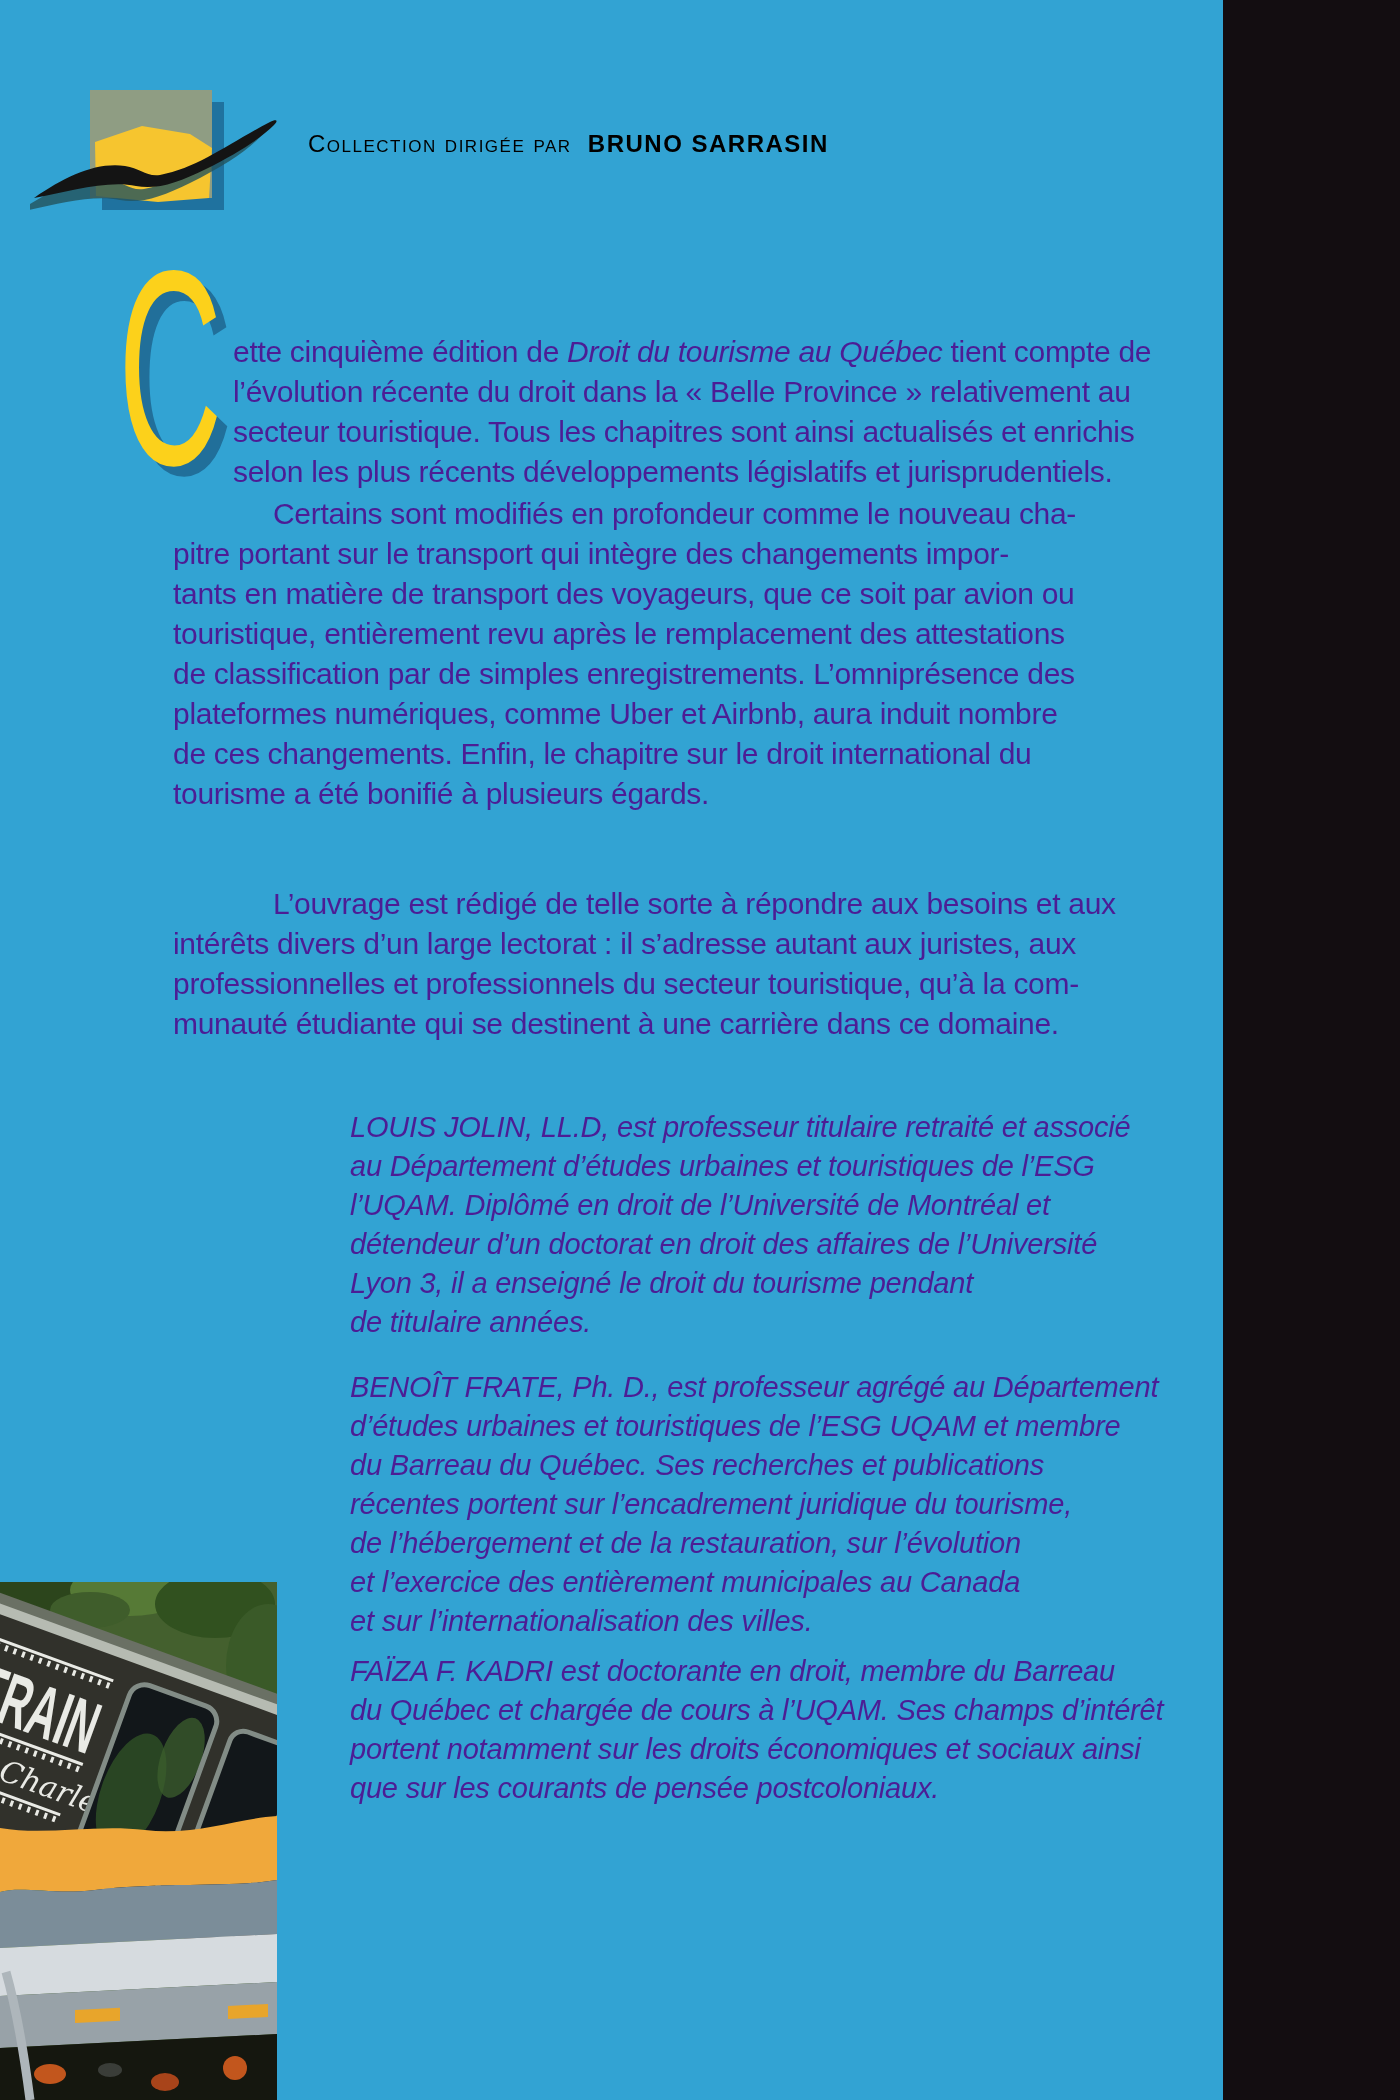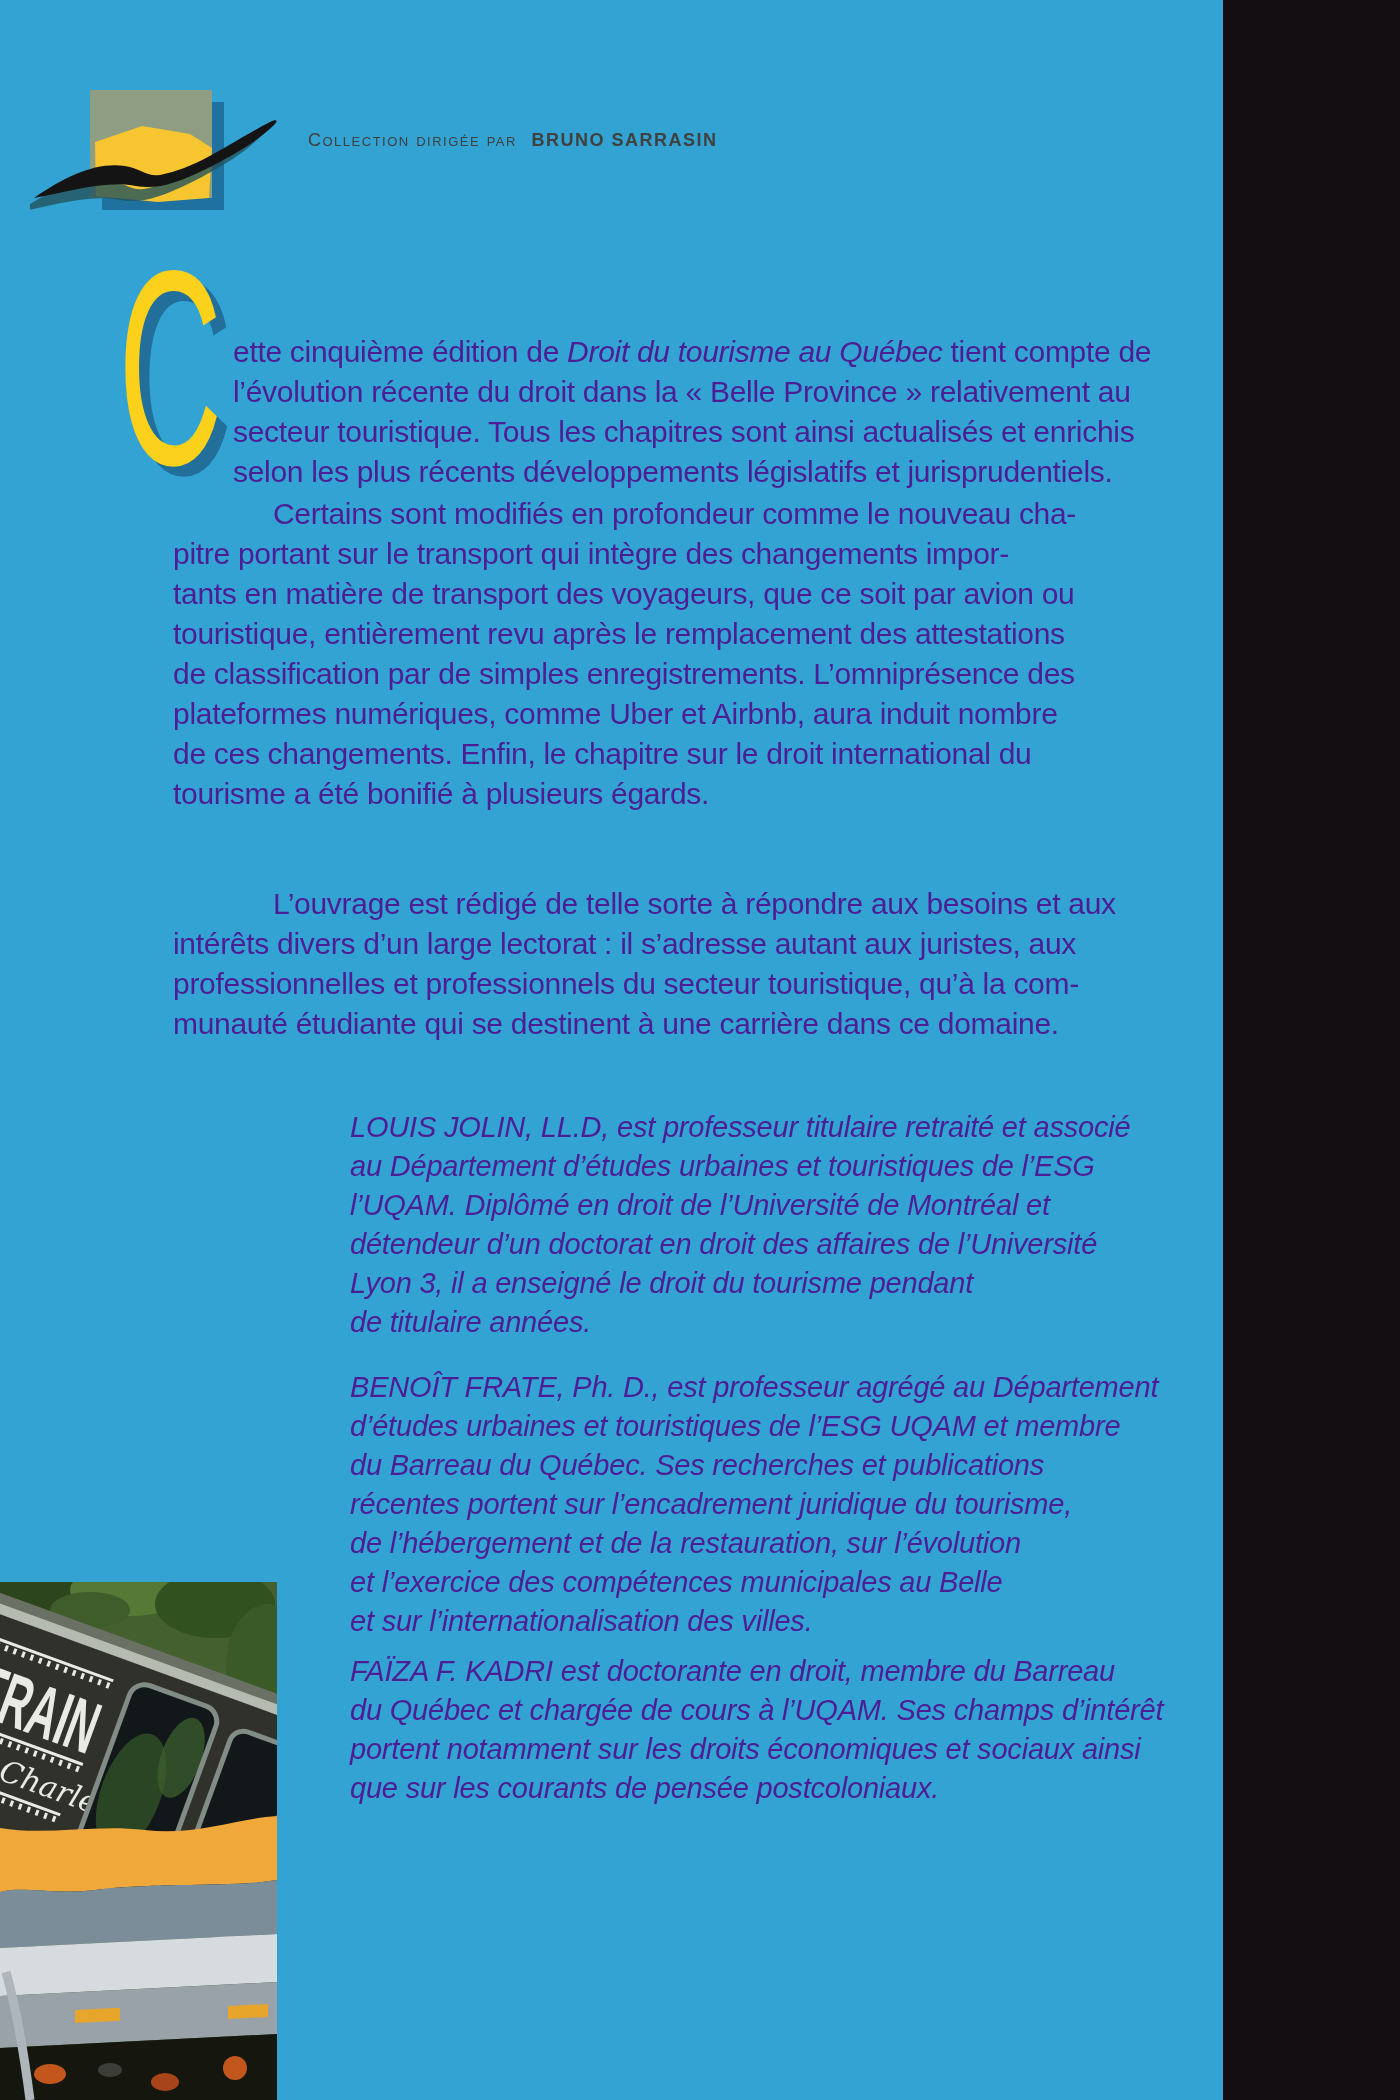--- a/index.html
+++ b/index.html
@@ -12,21 +12,21 @@
   }
   
   .spine-bar{
     position:absolute;top:0;right:0;width:177px;height:2100px;
     background:#130d11;
   }
   
   .logo{position:absolute;left:30px;top:50px;width:250px;height:160px;}
   .collection-line{
     position:absolute;left:308px;top:130px;
-    font-size:18px;letter-spacing:1.5px;color:#404040;
+    font-size:24px;letter-spacing:1.5px;color:#000000;
     white-space:nowrap;
   }
   .collection-line .prefix{font-variant:small-caps;font-weight:400;}
   .collection-line .name{font-weight:700;text-transform:uppercase;margin-left:8px;}
   
   .dropcap{
     position:absolute;left:118px;top:229px;
     font-size:278px;line-height:1;
     color:#fcd11b;
     transform:scaleX(0.52);
@@ -118,21 +118,21 @@
       <div class="tline"><span>détendeur d’un doctorat en droit des affaires de l’Université</span></div>
       <div class="tline"><span>Lyon 3, il a enseigné le droit du tourisme pendant</span></div>
       <div class="tline"><span>de titulaire années.</span></div>
     </div>
   <div class="bio bio2">
       <div class="tline"><span>BENOÎT FRATE, Ph. D., est professeur agrégé au Département</span></div>
       <div class="tline"><span>d’études urbaines et touristiques de l’ESG UQAM et membre</span></div>
       <div class="tline"><span>du Barreau du Québec. Ses recherches et publications</span></div>
       <div class="tline"><span>récentes portent sur l’encadrement juridique du tourisme,</span></div>
       <div class="tline"><span>de l’hébergement et de la restauration, sur l’évolution</span></div>
-      <div class="tline"><span>et l’exercice des compétences municipales au Belle</span></div>
+      <div class="tline"><span>et l’exercice des entièrement municipales au Canada</span></div>
       <div class="tline"><span>et sur l’internationalisation des villes.</span></div>
     </div>
   <div class="bio bio3">
       <div class="tline"><span>FAÏZA F. KADRI est doctorante en droit, membre du Barreau</span></div>
       <div class="tline"><span>du Québec et chargée de cours à l’UQAM. Ses champs d’intérêt</span></div>
       <div class="tline"><span>portent notamment sur les droits économiques et sociaux ainsi</span></div>
       <div class="tline"><span>que sur les courants de pensée postcoloniaux.</span></div>
     </div>
 
   <div class="photo">

